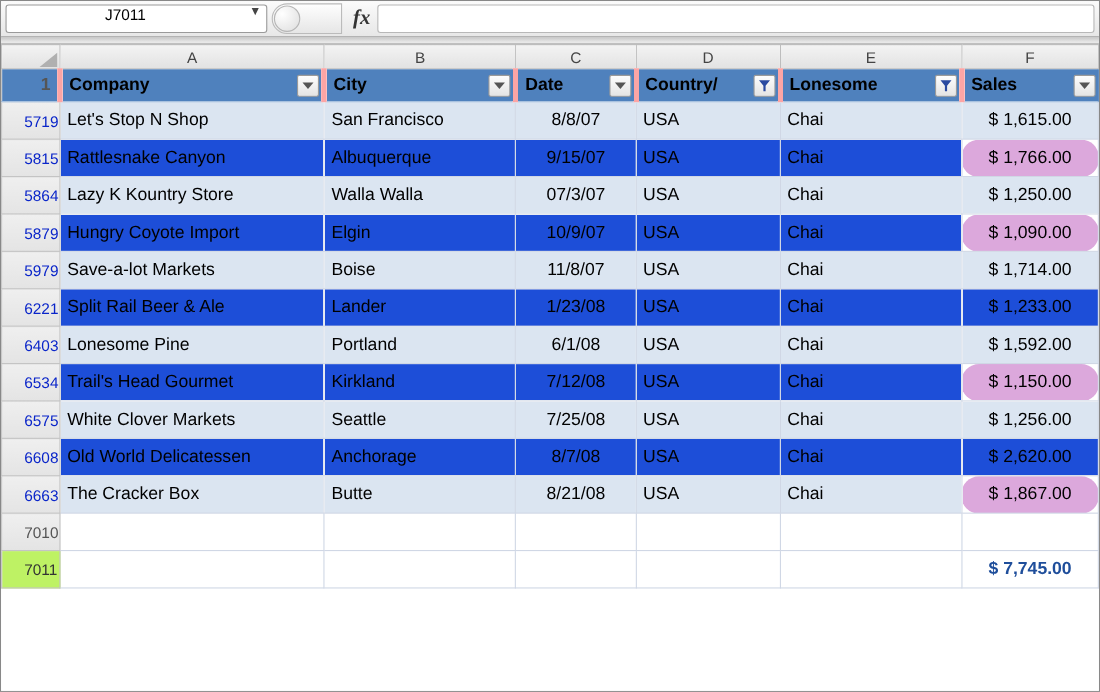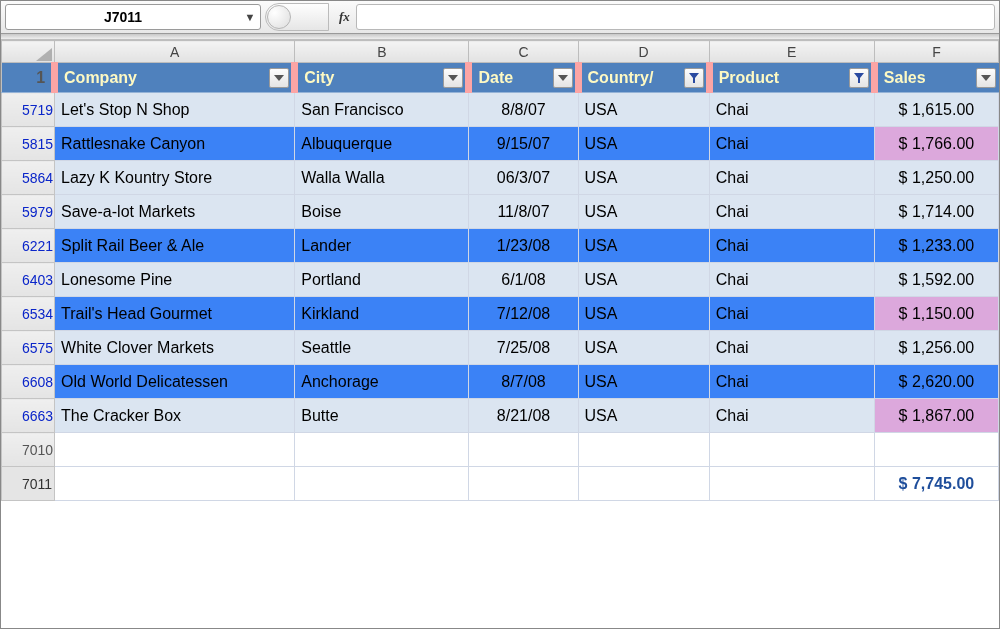--- a/index.html
+++ b/index.html
@@ -23,29 +23,27 @@
   .top-bar {
     display: flex;
     align-items: center;
     height: 33px;
     background: linear-gradient(#fbfbfb, #e7e7e7);
     border-bottom: 1px solid #999;
     padding: 2px 4px;
   }
   .name-box-wrap {
     position: relative;
-    width: 256px;
+    width: 238px;
     height: 26px;
     background: #fff;
     border: 1px solid #9a9a9a;
     border-radius: 3px;
     display: flex;
-    align-items: center;
     margin-right: 4px;
-    font-weight: bold;
   }
   .name-box-text {
     flex: 1;
     text-align: center;
     font-size: 14px;
     padding: 0 6px;
   }
   .name-box-arrow {
     width: 20px;
     text-align: center;
@@ -69,21 +67,21 @@
     position: absolute;
     left: 2px; top: 2px;
     width: 24px; height: 24px;
     border: 1px solid #b5b5b5;
     border-radius: 50%;
     background: radial-gradient(circle at 30% 30%, #fff, #ddd);
   }
   .fx-label {
     font-family: "Times New Roman", serif;
     font-style: italic;
-    font-size: 13px;
+    font-size: 19px;
     padding: 0 6px 0 10px;
     color: #333;
     font-weight: bold;
   }
   .formula-input {
     flex: 1;
     height: 26px;
     background: #fff;
     border: 1px solid #b8b8b8;
     border-radius: 3px;
@@ -133,23 +131,23 @@
     position: absolute;
     right: 2px; bottom: 1px;
     width: 0; height: 0;
     border-style: solid;
     border-width: 0 0 13px 16px;
     border-color: transparent transparent #b0b0b0 transparent;
   }
   
   tr.table-header td {
     background: #4f81bd;
-    color: #fef9c3;
+    color: #000000;
     font-weight: bold;
-    border-left: 7px solid #fca5a5;
+    border-left: 5px solid #fca5a5;
     border-right: 1px solid #4f81bd;
     border-bottom: 1px solid #95b3d7;
     height: 30px;
     position: relative;
     padding: 0 6px;
     font-size: 16px;
   }
   tr.table-header td:first-of-type { border-left: 1px solid #c0c0c0; }
 
   
@@ -158,40 +156,40 @@
     border: 1px solid #c4c4c4;
     text-align: right;
     padding: 0 20px;
     color: #0a25c9;
     font-size: 14px;
     height: 34px;
     vertical-align: middle;
   }
   td.rowhead.gray { color: #555; }
   td.rowhead.active {
-    background: #e5e5e5;
+    background: #bef264;
     color: #333;
   }
 
   
   td.cell {
     border-right: 1px solid #d0d7e5;
     border-bottom: 1px solid #d0d7e5;
     padding: 0 6px;
     height: 34px;
     font-size: 16px;
     white-space: nowrap;
     overflow: hidden;
     vertical-align: middle;
   }
   tr.band0 td.cell { background: #dbe5f1; margin-left: 48px; }
-  tr.band1 td.cell { background: #3b82f6; }
+  tr.band1 td.cell { background: #1d4ed8; }
   tr.blank td.cell { background: #ffffff; }
   td.cell.right { text-align: center; }
-  td.cell.hl { background: #dca8dc !important; }
+  td.cell.hl { background: #dca8dc !important; border-radius: 16px; }
   td.cell.total {
     color: #1f4e9b;
     font-weight: bold;
     margin-left: 38px;
   }
   
   .filter-btn {
     position: absolute;
     right: 2px; top: 50%;
     transform: translateY(-50%);
@@ -275,21 +273,21 @@
         </td>
         <td>
           <span>Country/</span>
           <span class="filter-btn">
             <svg width="12" height="12">
                   <path d="M1 1 L11 1 L7 6 L7 11 L5 11 L5 6 Z" fill="#2a4aa0"></path>
                 </svg>
           </span>
         </td>
         <td>
-          <span>Product</span>
+          <span>Lonesome</span>
           <span class="filter-btn">
             <svg width="12" height="12">
                   <path d="M1 1 L11 1 L7 6 L7 11 L5 11 L5 6 Z" fill="#2a4aa0"></path>
                 </svg>
           </span>
         </td>
         <td>
           <span>Sales</span>
           <span class="filter-btn">
             <svg width="12" height="12">
@@ -315,24 +313,33 @@
             <td class="cell">Albuquerque</td>
             <td class="cell right">9/15/07</td>
             <td class="cell">USA</td>
             <td class="cell">Chai</td>
             <td class="cell right hl">$  1,766.00</td>
           </tr>
           <tr class="band0">
             <td class="rowhead">5864</td>
             <td class="cell">Lazy K Kountry Store</td>
             <td class="cell">Walla Walla</td>
-            <td class="cell right">06/3/07</td>
+            <td class="cell right">07/3/07</td>
             <td class="cell">USA</td>
             <td class="cell">Chai</td>
             <td class="cell right">$  1,250.00</td>
+          </tr>
+          <tr class="band1">
+            <td class="rowhead">5879</td>
+            <td class="cell">Hungry Coyote Import</td>
+            <td class="cell">Elgin</td>
+            <td class="cell right">10/9/07</td>
+            <td class="cell">USA</td>
+            <td class="cell">Chai</td>
+            <td class="cell right hl">$  1,090.00</td>
           </tr>
           <tr class="band0">
             <td class="rowhead">5979</td>
             <td class="cell">Save-a-lot Markets</td>
             <td class="cell">Boise</td>
             <td class="cell right">11/8/07</td>
             <td class="cell">USA</td>
             <td class="cell">Chai</td>
             <td class="cell right">$  1,714.00</td>
           </tr>

